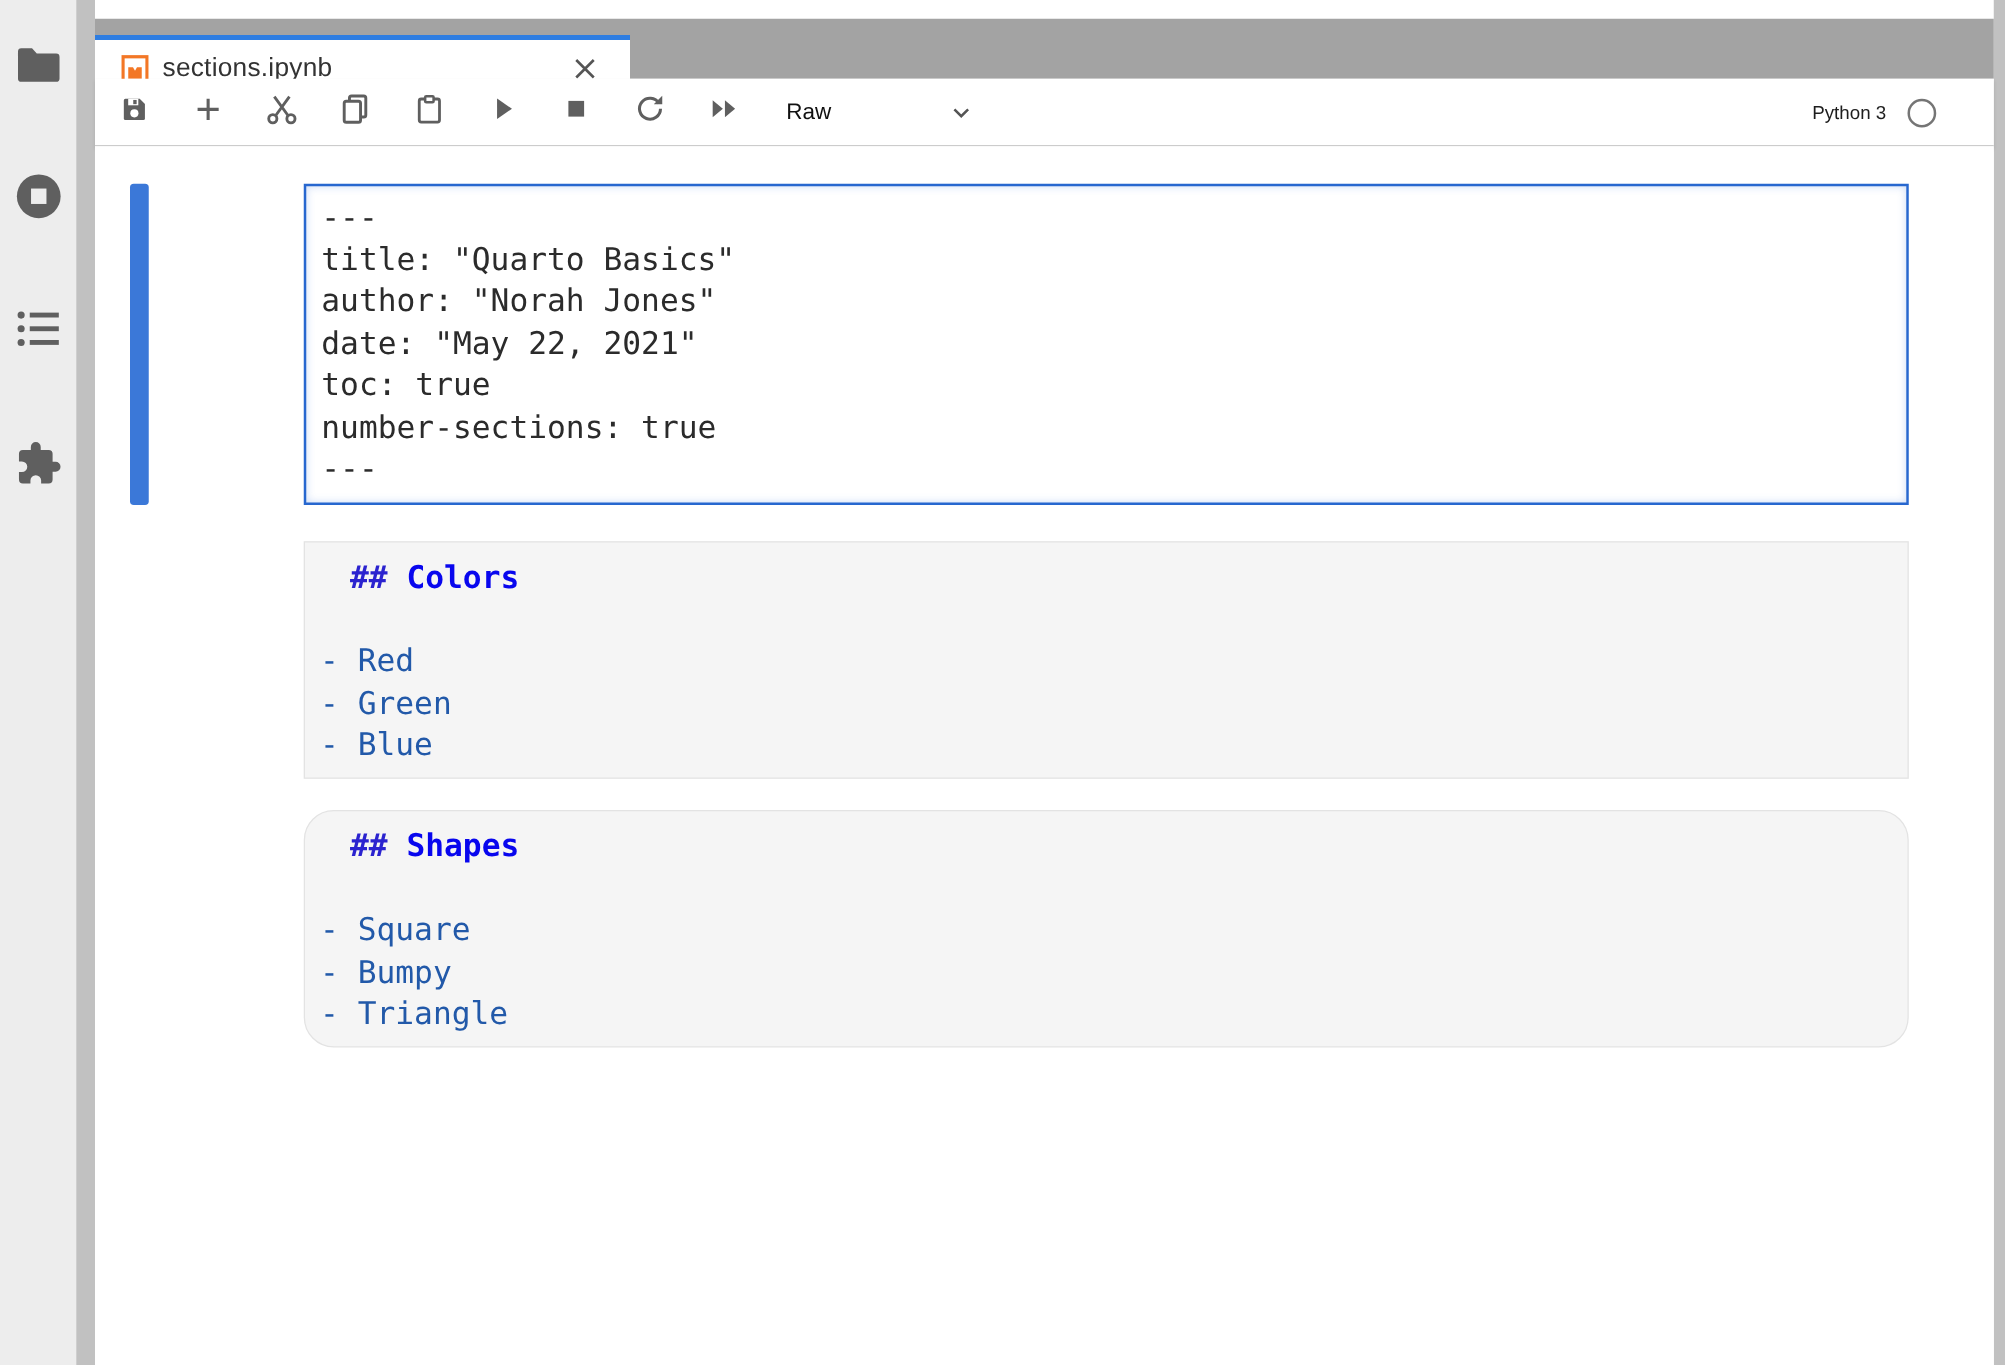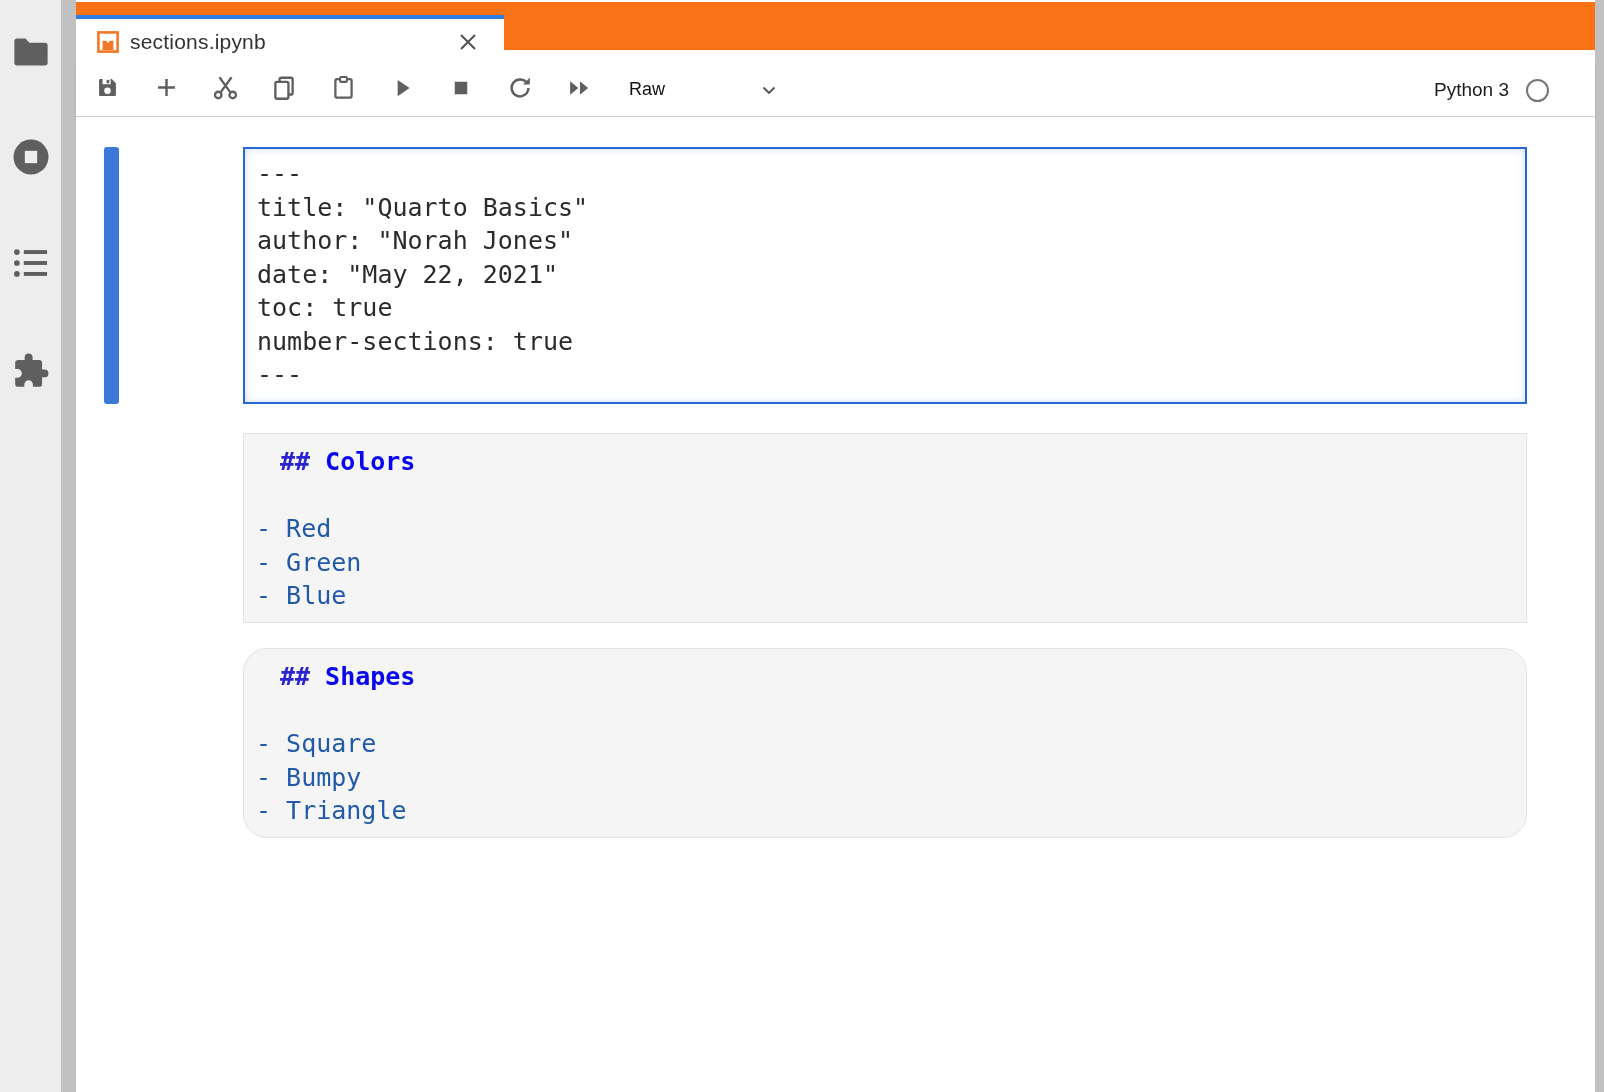--- a/index.html
+++ b/index.html
@@ -9,37 +9,37 @@
   
   .left-sidebar { position:absolute; left:0; top:0; width:61px; height:1092px; background:#ededed; }
   .side-btn { position:absolute; left:0; width:61px; height:60px; display:flex; align-items:center; justify-content:center; cursor:pointer; }
   .side-btn svg { display:block; }
 
   
   .left-gutter  { position:absolute; left:61px; top:0; width:15px; height:1092px; background:#c1c1c1; }
   .right-strip  { position:absolute; left:1595px; top:0; width:9px; height:1092px; background:#c1c1c1; }
 
   
-  .tabbar { position:absolute; left:76px; top:2px; width:1519px; height:48px; background:#f97316; }
+  .tabbar { position:absolute; left:76px; top:15px; width:1519px; height:48px; background:#a3a3a3; }
   .tab { position:absolute; left:0px; top:13px; width:428px; height:50px; background:#ffffff; border-top:4px solid #2e7de1; display:flex; align-items:center; cursor:pointer; }
   .tab-icon { margin-left:21px; width:22px; height:22px; flex:0 0 auto; }
   .tab-label { margin-left:11px; font-size:21px; color:#333333; letter-spacing:0.2px; }
   .tab-close { position:absolute; right:24px; top:50%; transform:translateY(-50%); width:24px; height:24px; display:flex; align-items:center; justify-content:center; cursor:pointer; }
 
   
   .toolbar { position:absolute; left:76px; top:63px; width:1519px; height:54px; background:#ffffff;
              border-bottom:1px solid #cccccc; box-shadow:0 2px 3px rgba(0,0,0,0.10);
              display:flex; align-items:center; }
   .tb-buttons { display:flex; align-items:center; gap:23px; margin-left:13px; }
   .tb-btn { width:36px; height:40px; display:flex; align-items:center; justify-content:center; cursor:pointer; border-radius:3px; }
   .celltype-select { margin-left:19px; width:178px; height:40px; display:flex; align-items:center; justify-content:space-between; cursor:pointer; }
   .celltype-label { font-size:18px; color:#111111; padding-left:13px; }
   .celltype-chevron { padding-right:14px; display:flex; align-items:center; }
   .kernel { position:absolute; right:46px; top:0; height:54px; display:flex; align-items:center; gap:17px; cursor:pointer; }
-  .kernel-name { font-size:19px; color:#1d1d1d; }
+  .kernel-name { font-size:15px; color:#1d1d1d; }
   .kernel-status { width:23px; height:23px; border:2.5px solid #757575; border-radius:50%; background:#ffffff; }
 
   
   .notebook { position:absolute; left:76px; top:117px; width:1519px; height:975px; background:#ffffff; }
   .collapser { position:absolute; left:28px; top:30px; width:15px; height:257px; background:#3b78d8; border-radius:3px; cursor:pointer; }
 
   .cell { position:absolute; left:167px; width:1284px; font-family:"DejaVu Sans Mono", monospace; font-size:25px; line-height:33.5px; cursor:text; }
   .cell-raw { top:30px; height:257px; background:#ffffff; border:2px solid #2767cf;
               box-shadow: inset 0 0 7px rgba(78,133,226,0.30); padding:8px 12px; color:#2b2b2b; }
   .cell-md { background:#f5f5f5; border:1px solid #e3e3e3; padding:11px 12px; }

